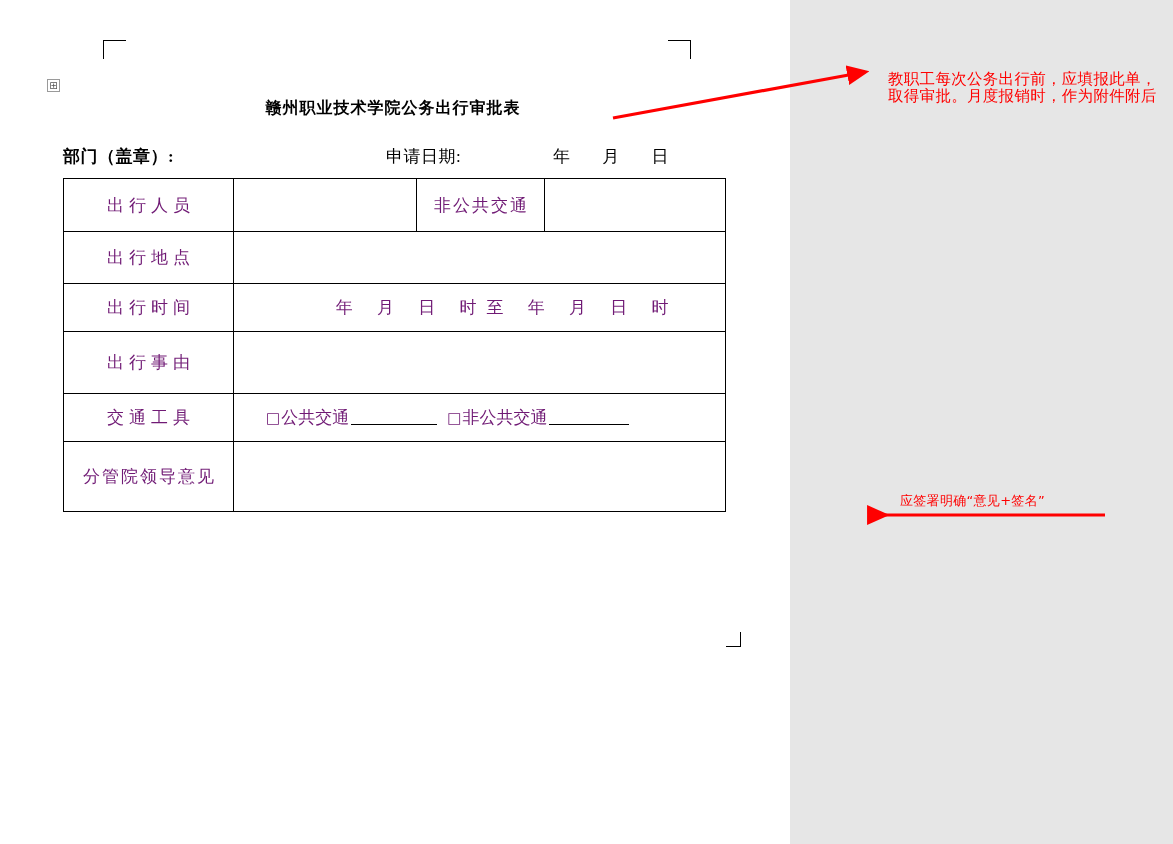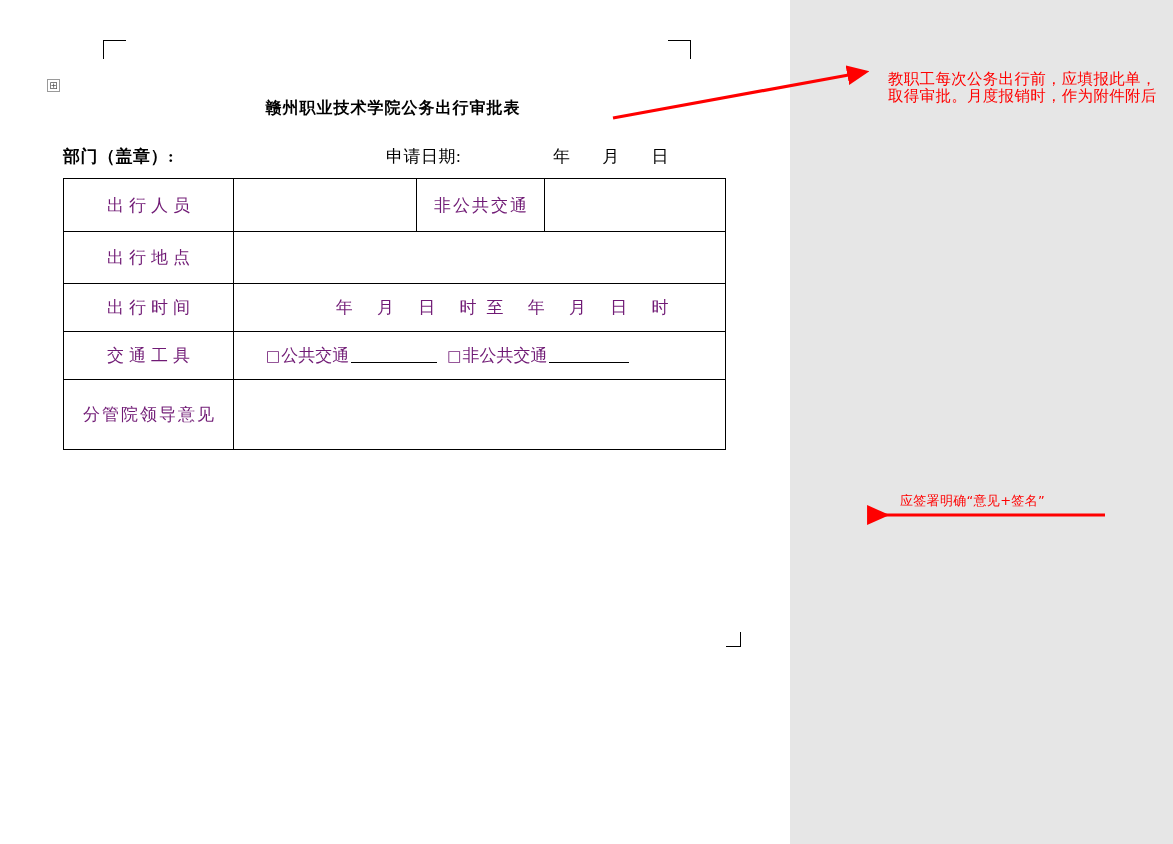--- a/index.html
+++ b/index.html
@@ -249,20 +249,24 @@
         <tr class="row-h2">
           <td class="label">出行地点</td>
           <td class="value" colspan="3"></td>
         </tr>
         <tr class="row-h3">
           <td class="label">出行时间</td>
           <td class="value" colspan="3">
             <span class="time-line">年 月 日 时至 年 月 日 时</span>
           </td>
         </tr>
+        <tr class="row-h4">
+          <td class="label">出行事由</td>
+          <td class="value" colspan="3"></td>
+        </tr>
         <tr class="row-h5">
           <td class="label">交通工具</td>
           <td class="value" colspan="3">
             <span class="transport-line">
               <span class="chk">□</span><span>公共交通</span><span class="ul-blank"></span><span class="chk">□</span><span>非公共交通</span><span class="ul-blank short"></span>
             </span>
           </td>
         </tr>
         <tr class="row-h6">
           <td class="label tight">分管院领导意见</td>

